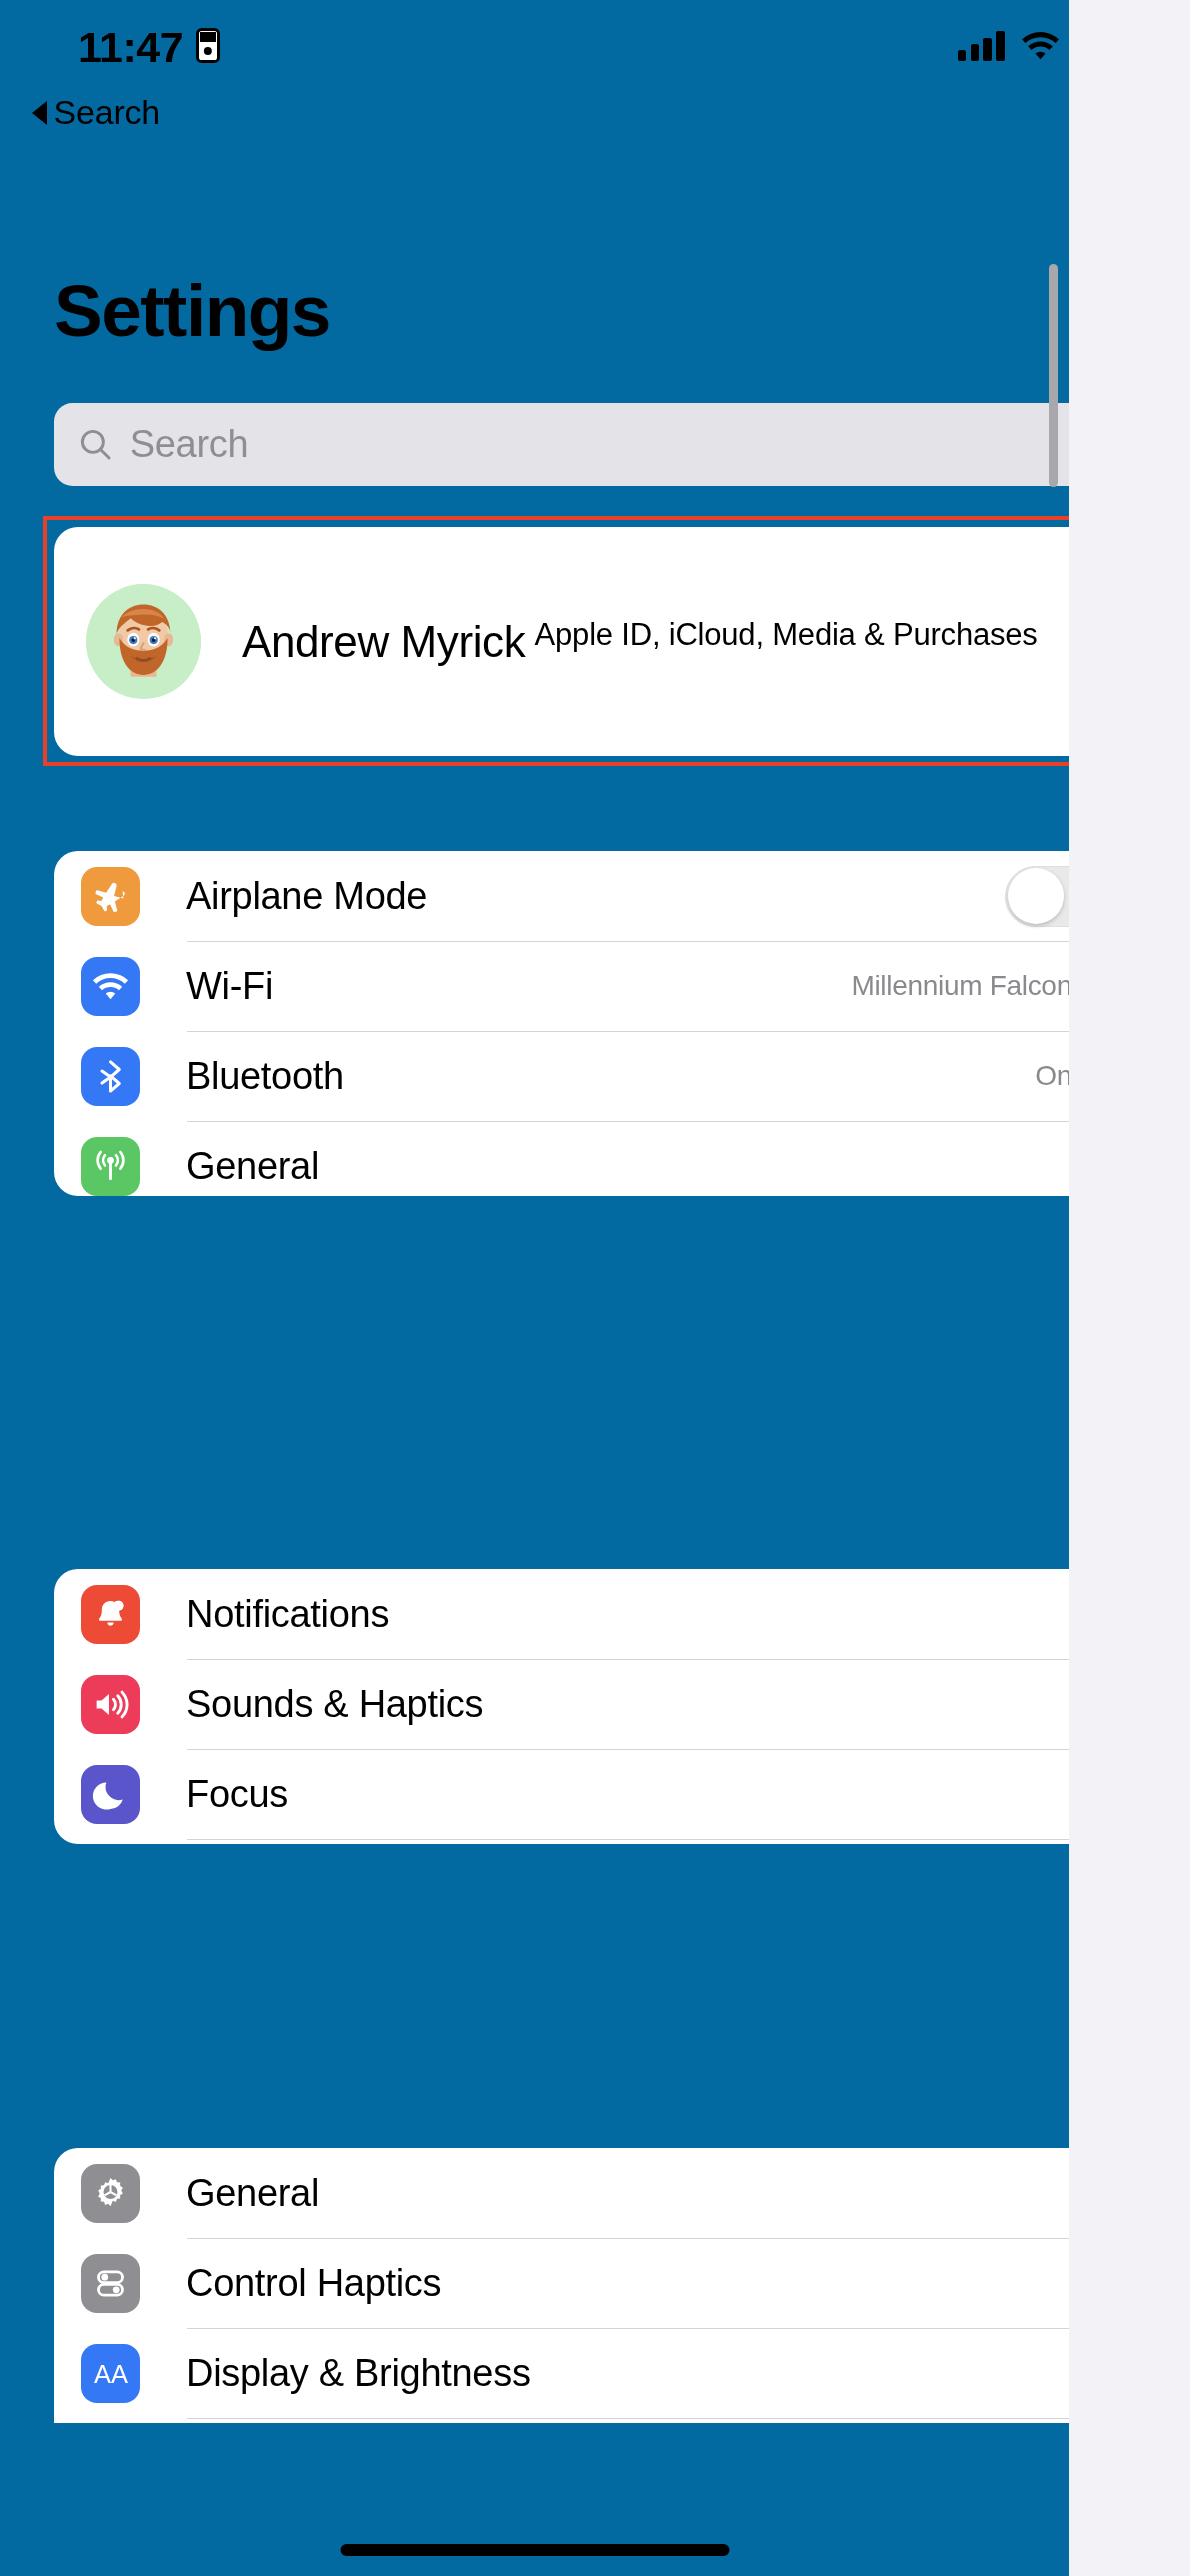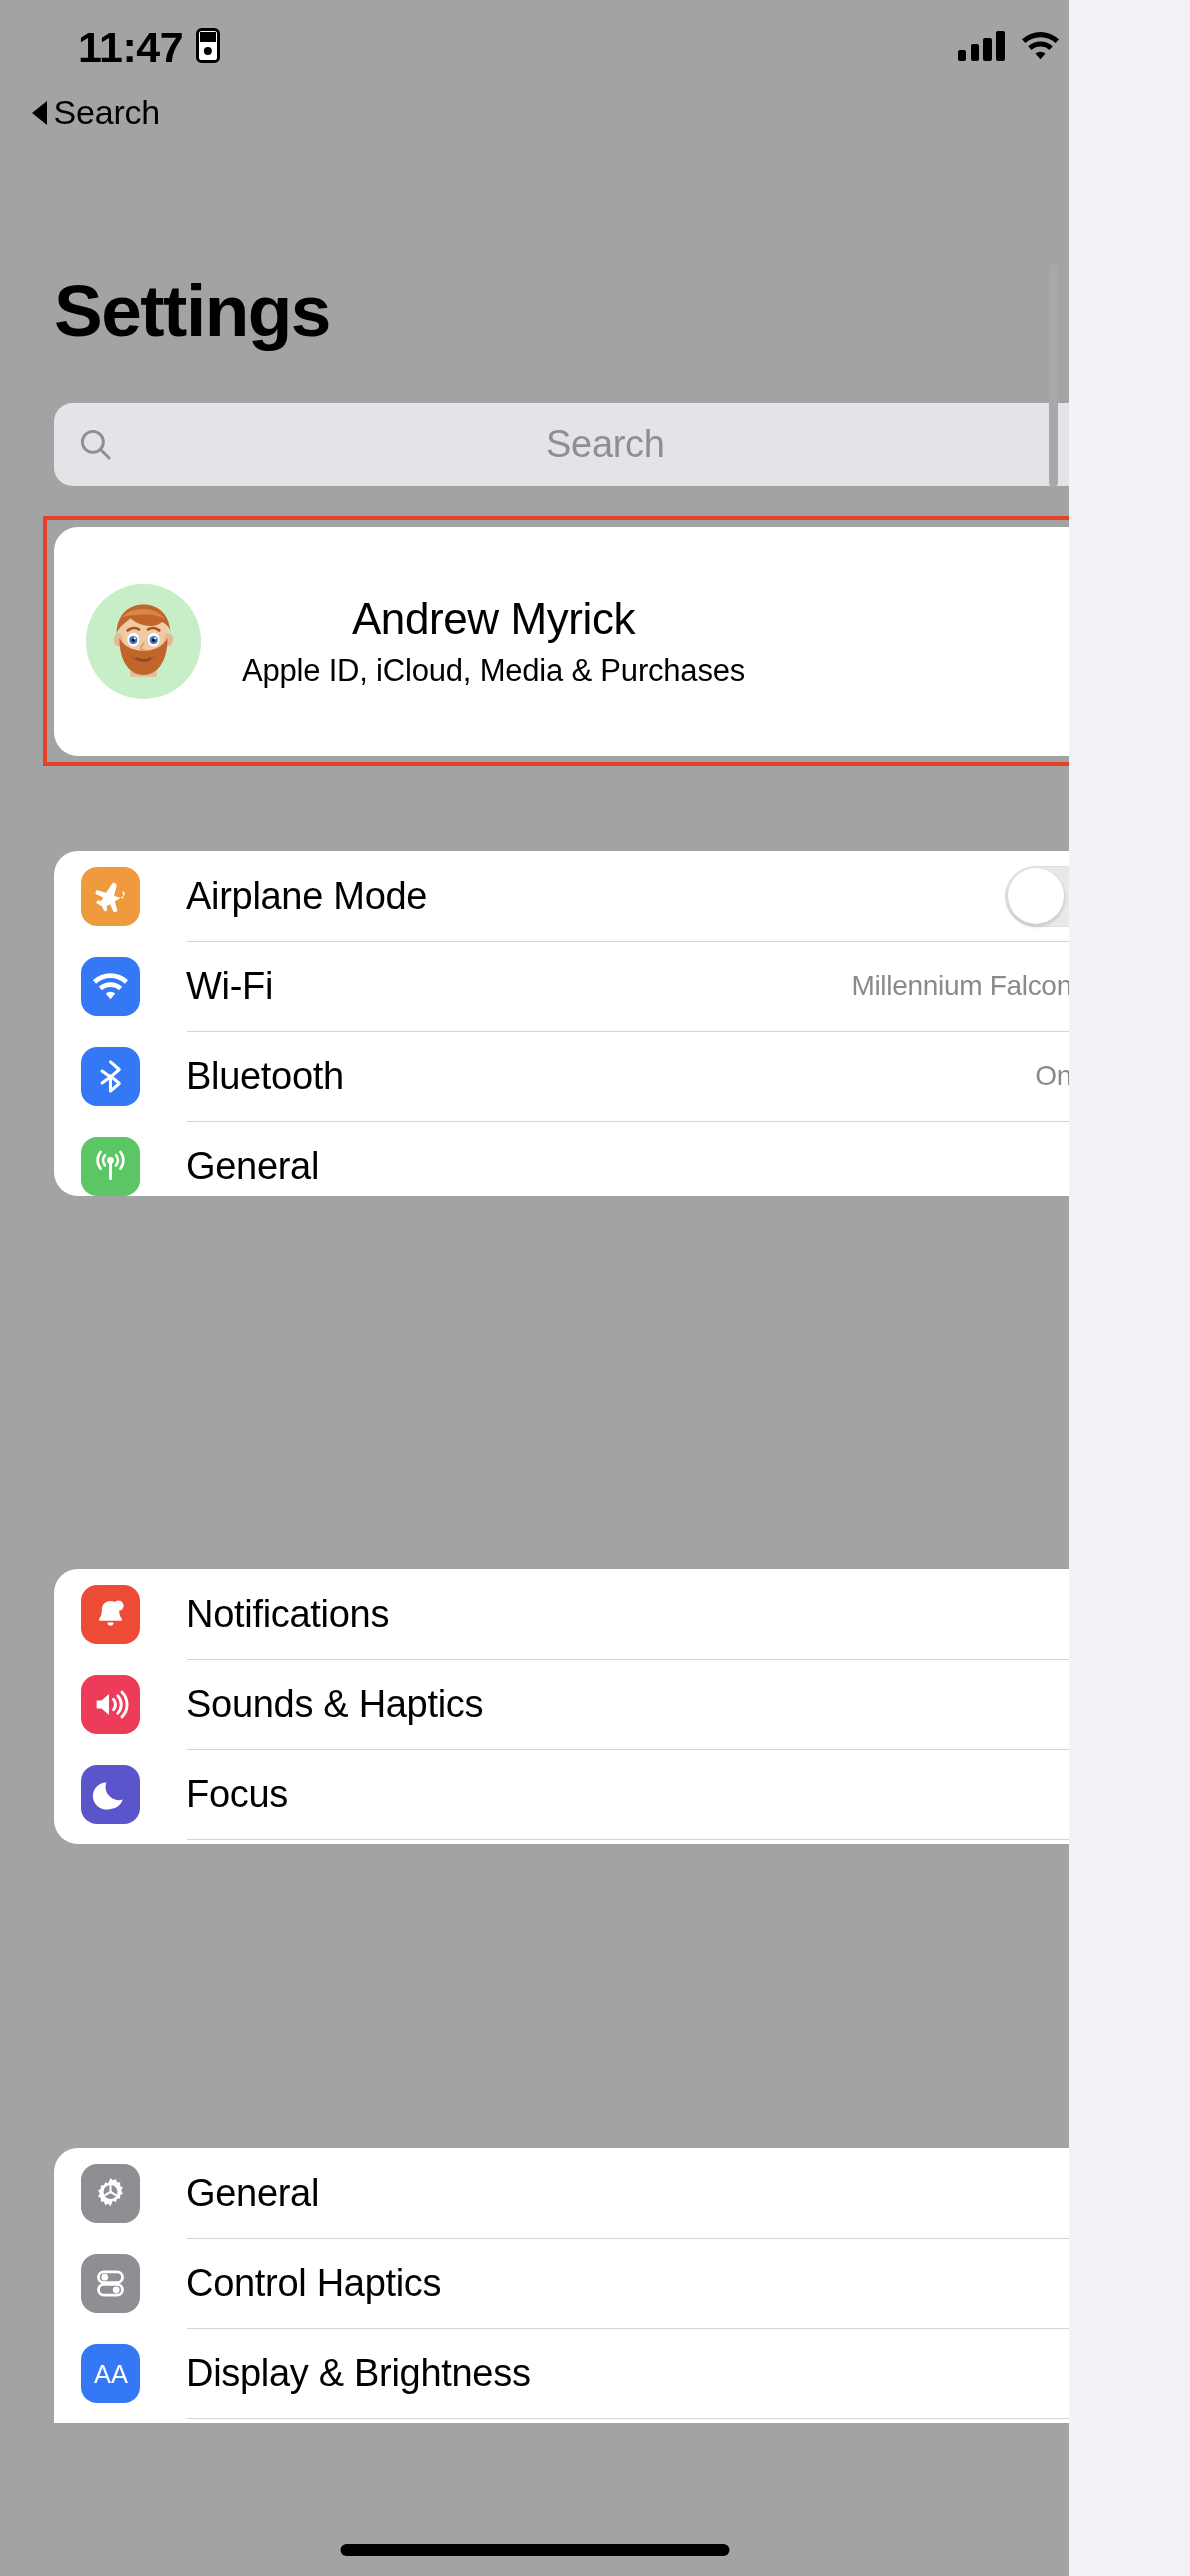--- a/index.html
+++ b/index.html
@@ -3,21 +3,21 @@
 <meta charset="utf-8">
 <style>
   * { margin:0; padding:0; box-sizing:border-box; }
   html, body {
     width:1191px; height:2576px;
     background:#F2F2F7;
     font-family:"Liberation Sans", sans-serif;
     -webkit-font-smoothing:antialiased;
     overflow:hidden;
   }
-  .screen { position:relative; width:1069px; height:2576px; background:#a3a3a3; overflow:hidden;text-align:center; }
+  .screen { position:relative; width:1069px; height:2576px; background:#0369a1; overflow:hidden; }
 
   
   .statusbar {
     position:absolute; top:0; left:0; width:1191px; height:91px;
     display:flex; align-items:center; justify-content:space-between;
     padding:0 57px 0 78px;
   }
   .sb-left { display:flex; align-items:center; gap:13px; }
   .sb-time { font-size:43px; font-weight:bold; letter-spacing:-0.5px; color:#000; line-height:1; padding-top:3.7px; }
   .sb-rec-icon { width:24px; height:35px; position:relative; }
@@ -96,21 +96,21 @@
   
   .appleid-card {
     position:absolute; left:54px; top:527px; width:1083px; height:229px;
     background:#fff; border-radius:24px;
     display:flex; align-items:center; padding:0 28px 0 32px;
   }
   .avatar {
     width:115px; height:115px; border-radius:50%;
     background:#C8EEC8; flex:0 0 auto; position:relative; overflow:hidden;
   }
-  .appleid-text { margin-left:41px; display:flex; flex-direction:column; gap:9.3px; }
+  .appleid-text { margin-left:41px; display:flex; gap:9.3px; }
   .appleid-name { font-size:44px; color:#000; letter-spacing:-0.4px; }
   .appleid-sub { font-size:31px; color:#000; letter-spacing:-0.2px; }
   .appleid-chev { margin-left:auto; }
 
   
   .home-indicator { position:absolute; bottom:20.4px; left:50%; transform:translateX(-50%); width:389px; height:12px; background:#000; border-radius:6.5px; z-index:30; }
 </style>
 </head>
 <body>
 

